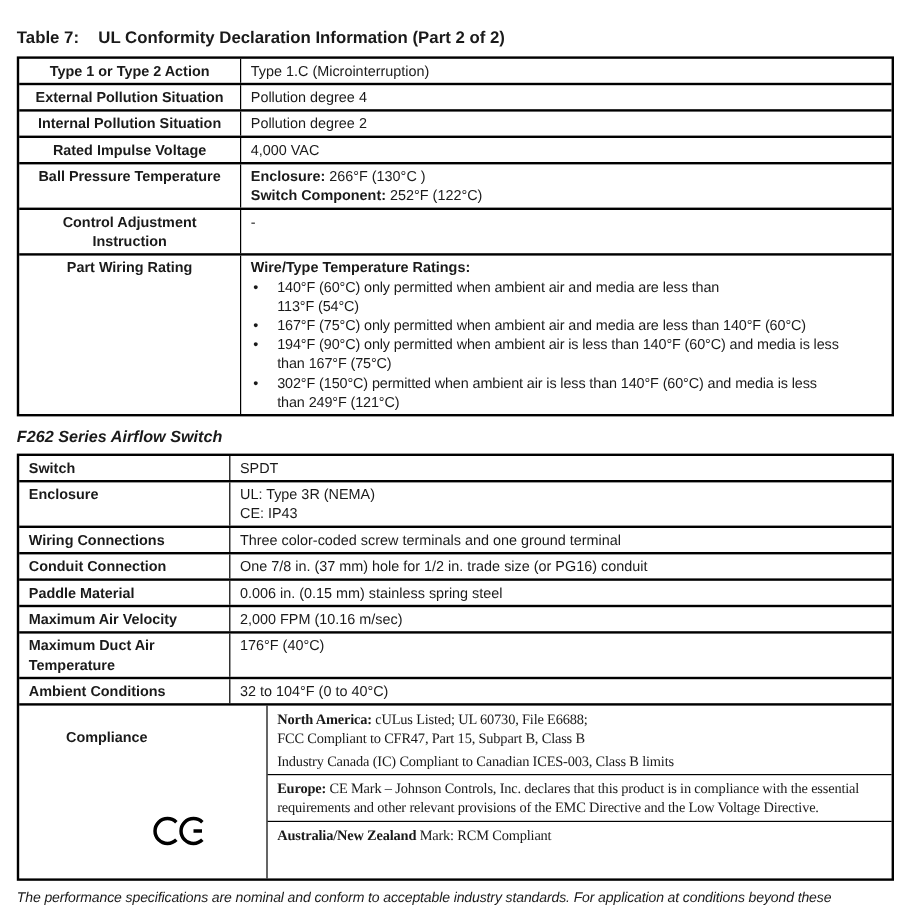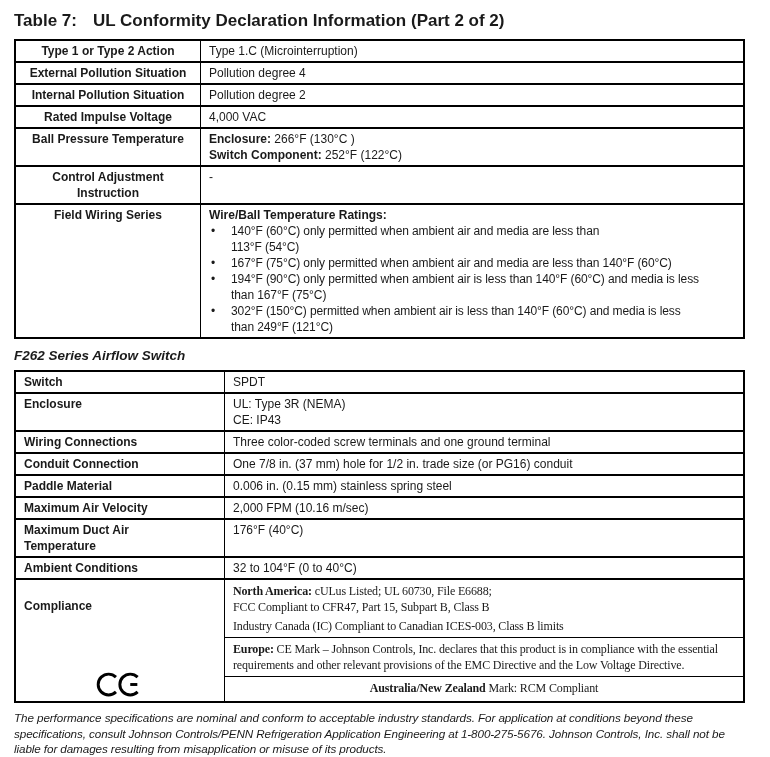--- a/index.html
+++ b/index.html
@@ -5,50 +5,50 @@
   * { box-sizing: border-box; margin: 0; padding: 0; }
   html, body { background: #ffffff; }
   body {
     width: 770px; height: 757px; overflow: hidden;
     font-family: "Liberation Sans", sans-serif;
     color: #1a1a1a;
   }
   .page { padding: 7px 25px 0 14px; }
 
   
-  .caption { font-size: 17px; font-weight: bold; margin: 4px 0 8px 0; }
+  .caption { font-size: 14px; font-weight: bold; margin: 16px 0 8px 0; }
   .caption .prefix { margin-right: 16px; }
   .section-heading { font-size: 13.5px; font-weight: bold; font-style: italic; margin: 9px 0 7px 0; }
 
   
   .spec-table { border: 2px solid #000; width: 731px; font-size: 12px; line-height: 16px; }
   .row { display: flex; border-top: 2px solid #000; align-items: stretch; }
   .row:first-child { border-top: none; }
   .lbl {
     flex: none; border-right: 1.5px solid #000;
     padding: 2px 8px; font-weight: bold; white-space: pre-line;
   }
   .t1 .lbl { width: 185px; text-align: center; }
-  .t2 .lbl { width: 209px; }
+  .t2 .lbl { width: 176px; }
   .val { flex: 1; padding: 2px 8px; }
   .val-line b { font-weight: bold; text-align: right; }
 
   
   .bullet-heading { font-weight: bold; }
   .bullet { display: flex; letter-spacing: -0.1px; }
   .bullet-marker { width: 13px; flex: none; padding-left: 2px; }
   .bullet-text { flex: 1; white-space: pre-line; padding-left: 9px; }
 
   
   .val-stack { flex: 1; display: flex; flex-direction: column; padding: 0; font-family: Liberation Serif, serif; }
   .sub-row { padding: 3px 8px; border-top: 1.5px solid #000; letter-spacing: -0.15px; }
   .sub-row:first-child { border-top: none; }
-  .sub-row.last { padding-bottom: 5px; text-align: center; }
+  .sub-row.last { padding-bottom: 28px; }
   .gap-top { margin-top: 3px; }
-  .compliance-lbl { position: relative; }
+  .compliance-lbl { position: relative; margin-left: 31px; }
   .ce-mark { position: absolute; left: 80px; top: 76px; }
 
   
   .footer-note {
     margin-top: 7px; font-size: 11.7px; font-style: italic;
     line-height: 15.5px; white-space: pre-line; width: 740px;
     letter-spacing: -0.1px;
   }
 </style>
 </head>
@@ -90,23 +90,23 @@
       </div>
     </div>
 
     <div class="row">
       <div class="lbl">Control Adjustment
 Instruction</div>
       <div class="val">-</div>
     </div>
 
     <div class="row">
-      <div class="lbl">Field Wiring Series</div>
+      <div class="lbl">Part Wiring Rating</div>
       <div class="val">
-        <div class="bullet-heading">Wire/Ball Temperature Ratings:</div>
+        <div class="bullet-heading">Wire/Type Temperature Ratings:</div>
         <div class="bullet">
           <span class="bullet-marker">•</span>
           <span class="bullet-text">140°F (60°C) only permitted when ambient air and media are less than
 113°F (54°C)</span>
         </div>
         <div class="bullet">
           <span class="bullet-marker">•</span>
           <span class="bullet-text">167°F (75°C) only permitted when ambient air and media are less than 140°F (60°C)</span>
         </div>
         <div class="bullet">

